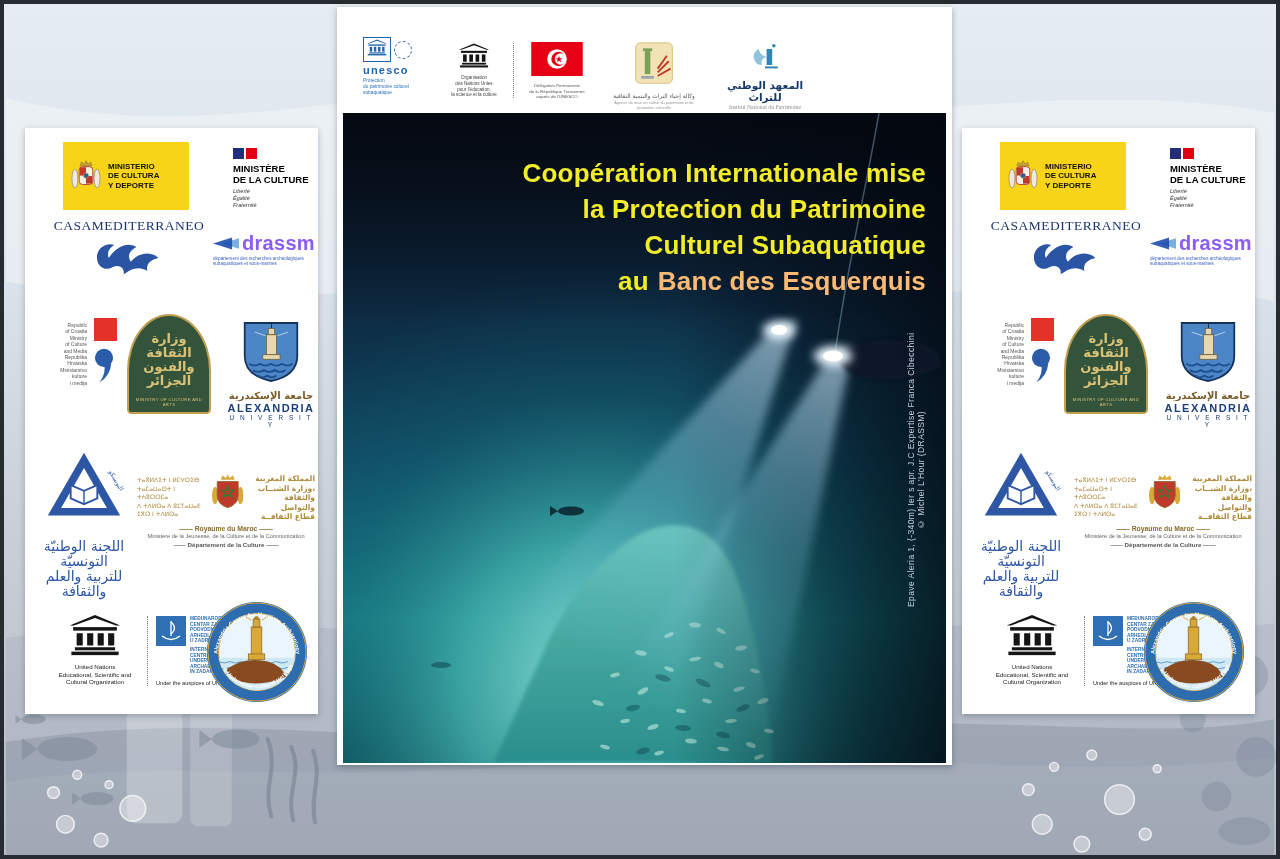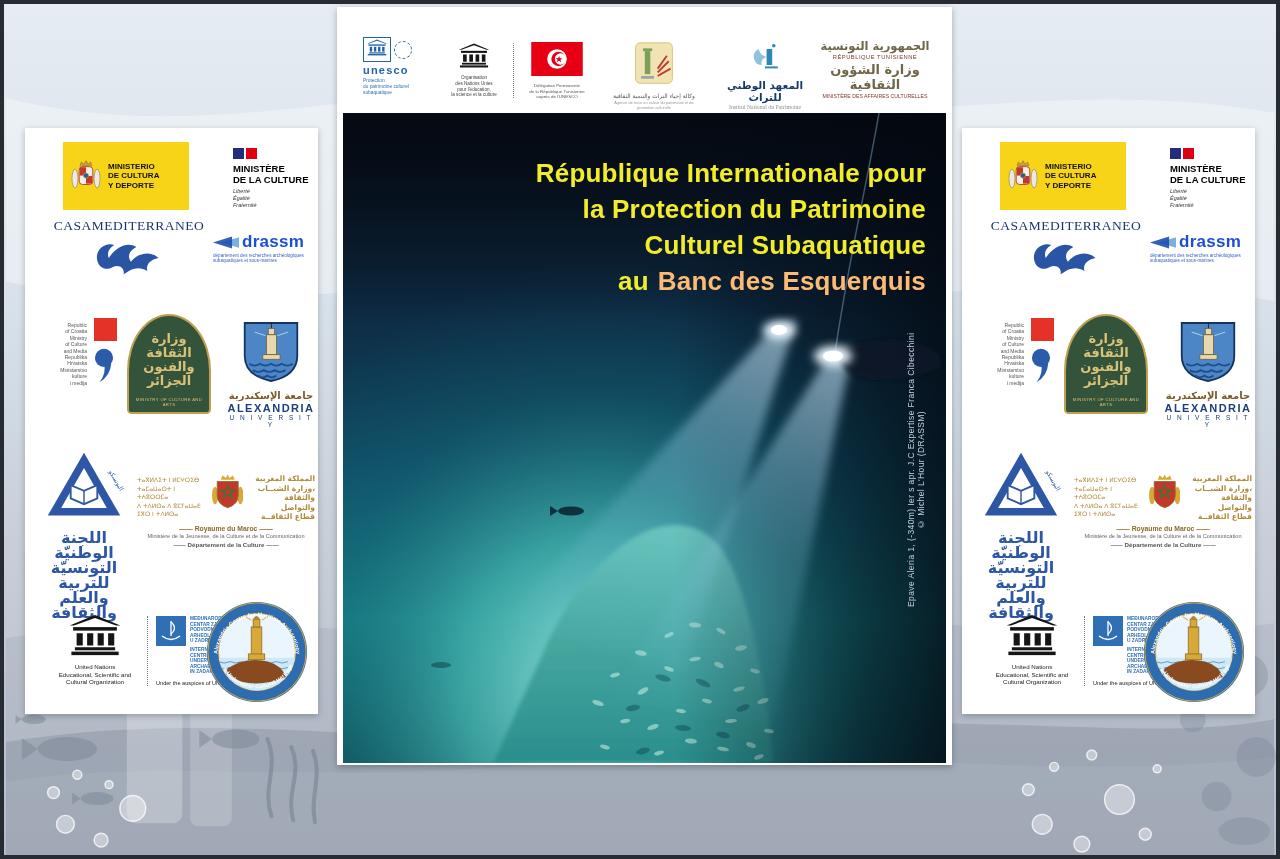--- a/index.html
+++ b/index.html
@@ -55,36 +55,36 @@
   .france{left:208px;top:20px;width:102px;}
   .fr-flag{display:flex;gap:2px;margin-bottom:4px;}
   .fr-flag i{display:block;width:11px;height:11px;}
   .fr-flag .b{background:#232d7c;} .fr-flag .r{background:#e1000f;}
   .fr-label{font-size:9.5px;line-height:11px;font-weight:bold;color:#000;}
   .fr-motto{font-size:5.5px;line-height:7px;font-style:italic;color:#333;margin-top:3px;}
   .casa{left:28px;top:90px;width:152px;text-align:center;}
   .casa-word{font-family:"Liberation Serif",serif;font-size:13.5px;color:#1c3472;letter-spacing:.5px;}
   .drassm{left:188px;top:104px;width:110px;}
   .drassm-row{display:flex;align-items:center;gap:3px;}
-  .drassm-word{font-size:17px;font-weight:bold;color:#1d4ed8;letter-spacing:.3px;}
+  .drassm-word{font-size:20px;font-weight:bold;color:#8b5cf6;letter-spacing:.3px;}
   .drassm-sub{font-size:4.6px;line-height:5.4px;color:#3a62c4;margin-top:1px;}
   .croatia{left:18px;top:190px;display:flex;gap:7px;}
   .hr-text{font-size:5px;line-height:6.4px;color:#555;text-align:right;width:44px;margin-top:4px;}
   .hr-square{width:23px;height:23px;background:#e53228;margin-bottom:7px;}
   .algeria{left:102px;top:186px;}
   .alg-arch{width:84px;height:100px;background:#33543a;border:2px solid #bfa050;border-radius:46px 46px 5px 5px / 62px 62px 5px 5px;
     display:flex;flex-direction:column;align-items:center;justify-content:center;position:relative;box-sizing:border-box;}
   .alg-ar{font-size:13px;line-height:14px;font-weight:bold;color:#d9c178;text-align:center;margin-top:-8px;}
   .alg-band{position:absolute;bottom:5px;width:100%;text-align:center;font-size:4.2px;letter-spacing:.4px;color:#d9c178;}
   .alexu{left:202px;top:192px;width:88px;text-align:center;}
   .au-ar{font-size:10px;font-weight:bold;color:#7a5c28;margin-top:2px;}
   .au-name{font-size:11px;font-weight:bold;color:#1d3f7a;letter-spacing:1.5px;margin-top:1px;}
   .au-univ{font-size:6.5px;color:#1d3f7a;letter-spacing:2px;}
   .commission{left:6px;top:322px;width:106px;text-align:center;}
-  .cm-ar{font-size:16px;font-weight:bold;color:#2d57a5;line-height:15px;margin-top:4px;}
+  .cm-ar{font-size:14px;font-weight:normal;color:#2d57a5;line-height:15px;margin-top:13px;}
   .morocco{left:112px;top:344px;width:178px;text-align:center;}
   .ma-top{display:flex;justify-content:center;align-items:flex-start;gap:5px;}
   .ma-tif{font-size:6px;line-height:8.5px;color:#b08a3c;text-align:left;margin-top:4px;font-family:"DejaVu Sans",sans-serif;}
   .ma-ar{font-size:7.5px;line-height:9.5px;font-weight:bold;color:#b08a3c;text-align:right;margin-top:2px;}
   .ma-fr1{font-size:6.8px;font-weight:bold;color:#8a6a2a;margin-top:3px;}
   .ma-fr2{font-size:5.6px;color:#666;margin-top:1.5px;}
   .ma-fr3{font-size:6.2px;font-weight:bold;color:#555;margin-top:1.5px;}
   .unescobw{left:26px;top:486px;width:88px;text-align:center;}
   .ub-label{font-size:6.2px;line-height:7.6px;color:#222;margin-top:3px;}
   .zadar{left:122px;top:488px;width:94px;border-left:1px dotted #777;padding-left:8px;}
@@ -666,26 +666,20 @@
         <svg width="32" height="32" viewBox="0 0 40 40">
           <path d="M8,26 q-6,-10 4,-16 q2,8 10,10 q-8,2 -6,10 q-6,0 -8,-4 z" fill="#8fc3dd"></path>
           <rect x="22" y="10" width="7" height="20" fill="#2f86b8"></rect>
           <circle cx="31" cy="6" r="2.2" fill="#2f86b8"></circle>
           <path d="M20,33 h16" stroke="#2f86b8" stroke-width="2.5"></path>
         </svg>
         <div class="inp-ar ar" data-bind="top_strip.inp_arabic">المعهد الوطني للتراث</div>
         <div class="inp-lat" data-bind="top_strip.inp_latin">Institut National du Patrimoine</div>
       </div>
 
-      <div class="strip-item si-tnrep">
-        <div class="tr-ar1 ar" data-bind="top_strip.tn_rep_arabic">الجمهورية التونسية</div>
-        <div class="tr-lat1" data-bind="top_strip.tn_rep_latin">RÉPUBLIQUE TUNISIENNE</div>
-        <div class="tr-ar2 ar" data-bind="top_strip.tn_min_arabic">وزارة الشؤون الثقافية</div>
-        <div class="tr-lat2" data-bind="top_strip.tn_min_latin">MINISTÈRE DES AFFAIRES CULTURELLES</div>
-      </div>
     </div>
 
     <div class="photo">
       <svg class="photo-svg" viewBox="0 0 603 650" preserveAspectRatio="none" aria-hidden="true">
         <defs>
           <linearGradient id="sea" x1="0" y1="0" x2="0" y2="1">
             <stop offset="0" stop-color="#0a1220"></stop>
               <stop offset=".3" stop-color="#0d2a42"></stop>
             <stop offset=".55" stop-color="#0f4f68"></stop>
               <stop offset=".78" stop-color="#147b84"></stop>
@@ -779,21 +773,21 @@
         <ellipse cx="436" cy="217" rx="8" ry="5" fill="#ffffff"></ellipse>
         <ellipse cx="490" cy="243" rx="19" ry="10" fill="#eaf7ff" filter="url(#soft)"></ellipse>
         <ellipse cx="490" cy="243" rx="10" ry="5.5" fill="#ffffff"></ellipse>
         <g fill="rgba(6,26,38,.8)" transform="translate(228,398)">
           <ellipse rx="13" ry="4.5"></ellipse>
             <polygon points="-13,0 -21,-5 -21,5"></polygon>
         </g>
       </svg>
 
       <div class="title">
-        <div data-bind="title.line1">République Internationale pour</div>
+        <div data-bind="title.line1">Coopération Internationale mise</div>
         <div data-bind="title.line2">la Protection du Patrimoine</div>
         <div data-bind="title.line3">Culturel Subaquatique</div>
         <div><span class="yellow" data-bind="title.line4_prefix">au</span><span class="white" data-bind="title.line4_main">Banc des Esquerquis</span></div>
       </div>
 
       <div class="credit">
         <span data-bind="photo_credit.line1">Epave Aleria 1, (-340m) Ier s apr. J.C  Expertise Franca Cibecchini</span>
         <span data-bind="photo_credit.line2">© Michel L'Hour (DRASSM)</span>
       </div>
     </div>

